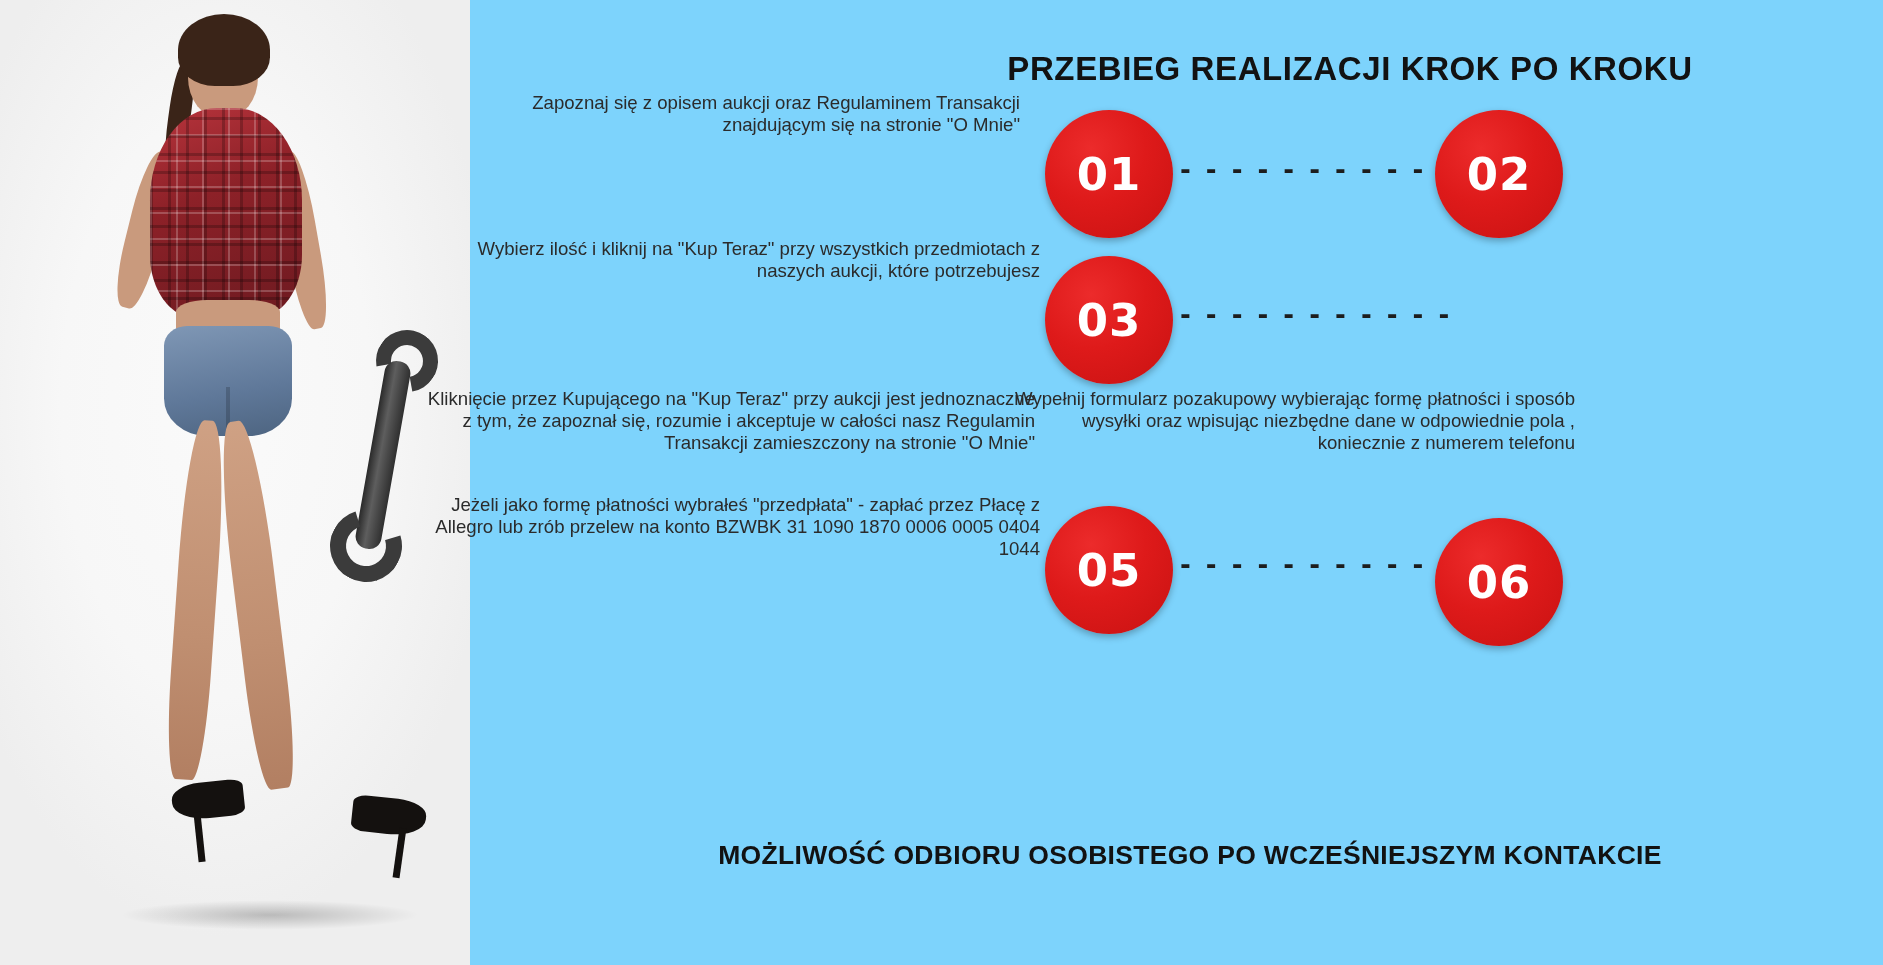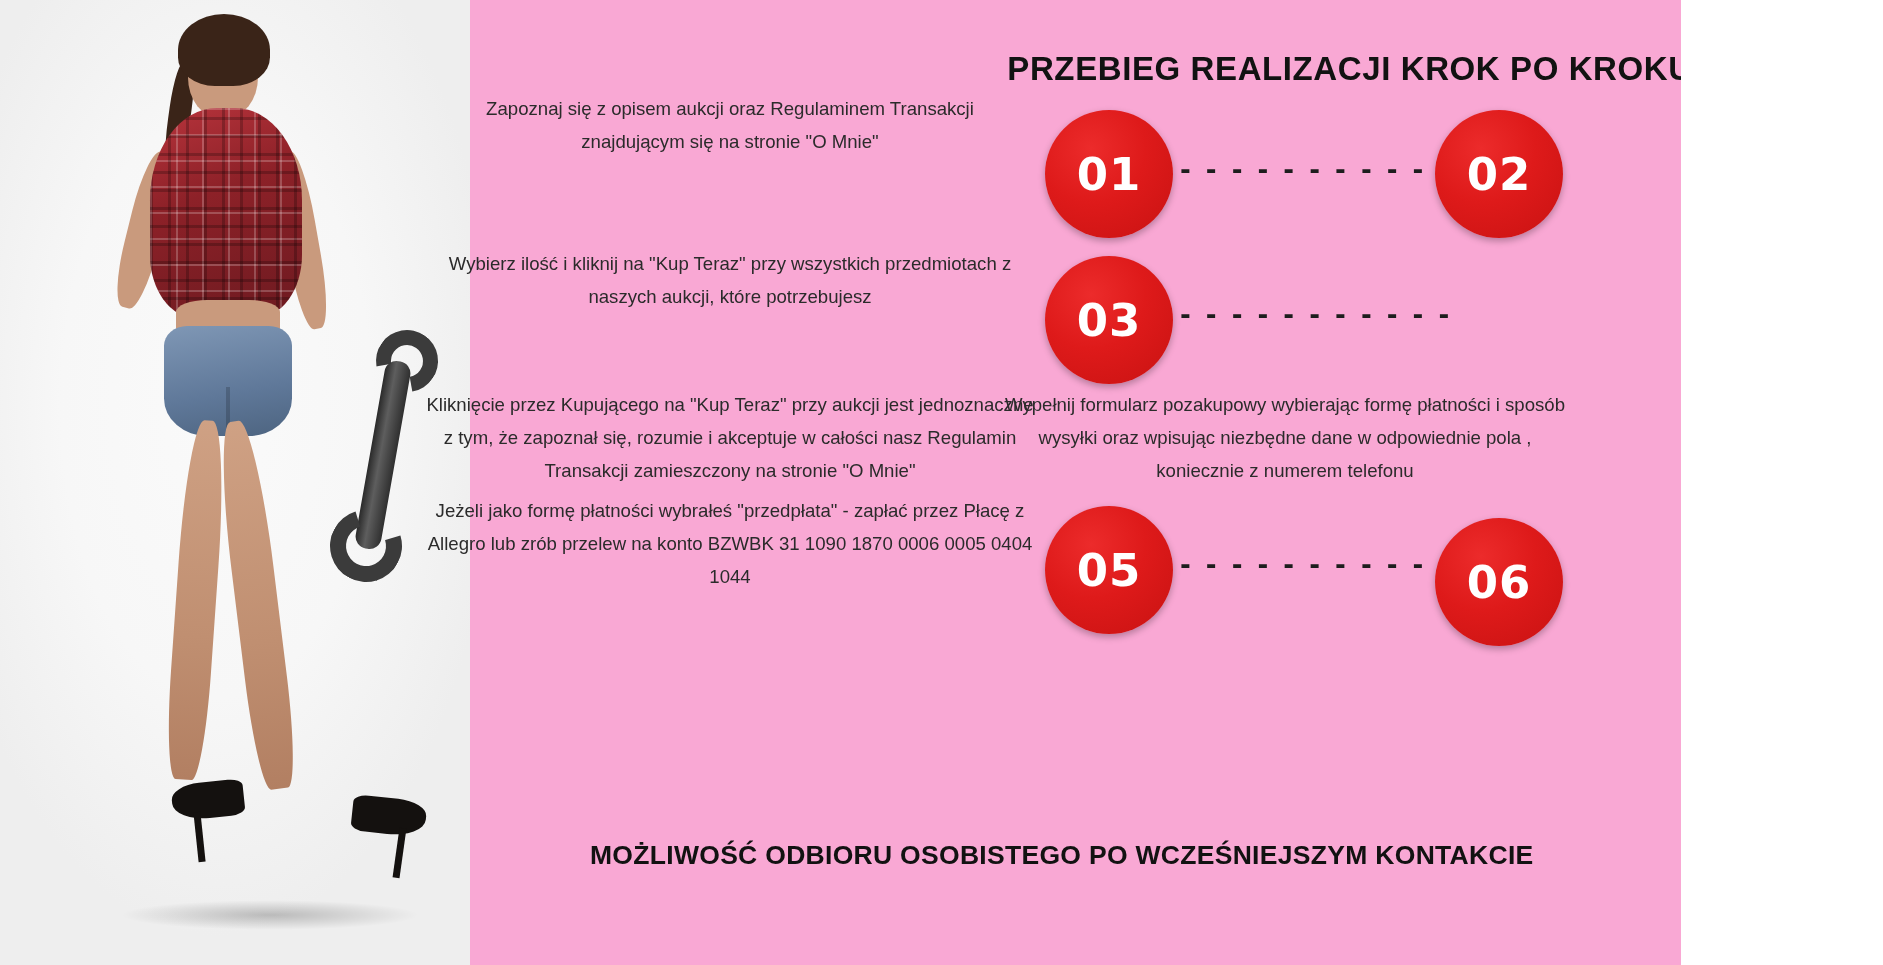--- a/index.html
+++ b/index.html
@@ -10,23 +10,23 @@
   body {
     width: 1883px;
     height: 965px;
     font-family: "Liberation Sans", sans-serif;
     overflow: hidden;
     position: relative;
   }
 
   #page {
     position: relative;
-    width: 1681px;
+    width: 1883px;
     height: 965px;
-    background: #f9a8d4;
+    background: #7dd3fc;
     overflow: hidden;
   }
 
   
   #photo-panel {
     position: absolute;
     left: 0;
     top: 0;
     width: 470px;
     height: 965px;
@@ -191,32 +191,33 @@
     font-weight: bold;
     letter-spacing: 0.6px;
     color: #121212;
   }
 
   #footer-title {
     position: absolute;
     left: 120px;
     top: 840px;
     width: 1200px;
+    text-align: center;
     font-size: 26.5px;
     font-weight: bold;
     letter-spacing: 0.3px;
     color: #121212;
   }
 
   
   .txt {
     position: absolute;
-    text-align: center;
+    text-align: right;
     font-size: 18.6px;
-    line-height: 33px;
+    line-height: 22px;
     color: #2b2b2b;
   }
 
   
   .badge {
     position: absolute;
     width: 128px;
     height: 128px;
     border-radius: 50%;
     background: radial-gradient(circle at 36% 30%, #ec2b2b 0%, #de1a1a 45%, #c81212 100%);
@@ -274,21 +275,21 @@
 
   <div id="content">
 
     <div id="main-title">PRZEBIEG REALIZACJI KROK PO KROKU</div>
 
     <div class="txt" style="left:-30px; top:92px; width:580px;">Zapoznaj się z opisem aukcji oraz Regulaminem Transakcji znajdującym się na stronie "O Mnie"</div>
     <div class="badge" style="left:575px; top:110px;">01</div>
     <div class="dashes" style="left:710px; top:155px;">- - - - - - - - - - -</div>
     <div class="badge" style="left:965px; top:110px;">02</div>
 
-    <div class="txt" style="left:-50px; top:238px; width:620px;margin-top:9px;">Wybierz ilość i kliknij na "Kup Teraz" przy wszystkich przedmiotach z naszych aukcji, które potrzebujesz</div>
+    <div class="txt" style="left:-50px; top:238px; width:620px;">Wybierz ilość i kliknij na "Kup Teraz" przy wszystkich przedmiotach z naszych aukcji, które potrzebujesz</div>
     <div class="badge" style="left:575px; top:256px;">03</div>
     <div class="dashes" style="left:710px; top:300px;">- - - - - - - - - - -</div>
 
     <div class="txt" style="left:-45px; top:388px; width:610px;">Kliknięcie przez Kupującego na "Kup Teraz" przy aukcji jest jednoznaczne z tym, że zapoznał się, rozumie i akceptuje w całości nasz Regulamin Transakcji zamieszczony na stronie "O Mnie"</div>
     <div class="txt" style="left:525px; top:388px; width:580px;">Wypełnij formularz pozakupowy wybierając formę płatności i sposób wysyłki oraz wpisując niezbędne dane w odpowiednie pola , koniecznie z numerem telefonu</div>
 
     <div class="txt" style="left:-50px; top:494px; width:620px;">Jeżeli jako formę płatności wybrałeś "przedpłata" - zapłać przez Płacę z Allegro lub zrób przelew na konto BZWBK 31 1090 1870 0006 0005 0404 1044</div>
     <div class="badge" style="left:575px; top:506px;">05</div>
     <div class="dashes" style="left:710px; top:550px;">- - - - - - - - - - -</div>
     <div class="badge" style="left:965px; top:518px;text-align:center;">06</div>

